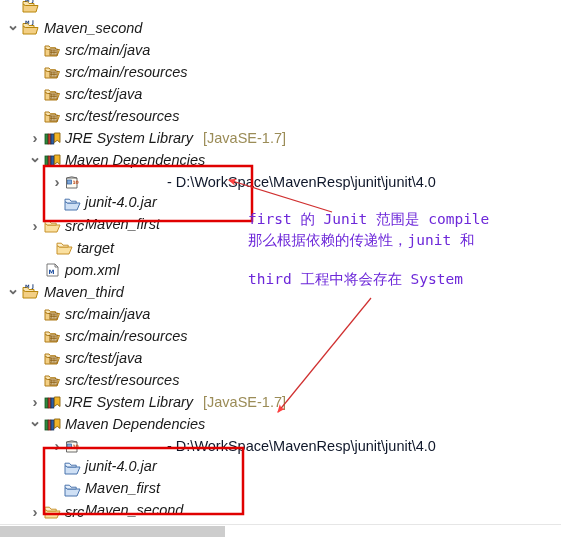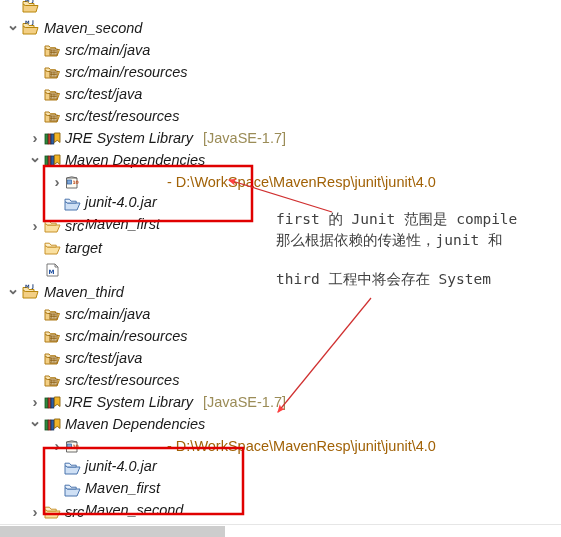--- a/index.html
+++ b/index.html
@@ -54,21 +54,21 @@
     display: inline-block;
   }
   .icon svg { position: absolute; left: 0; top: 3px; }
 
   .label {
     position: absolute;
     line-height: 22px;
     font-style: italic;
   }
   .sublabel {
-    color: #a16207;
+    color: #0f172a;
   }
   .jre-version { color: #9b8c57; }
 
   
   .lvl0 .twisty { left: 6px; }
   .lvl0 .icon   { left: 22px; }
   .lvl0 .label  { left: 44px; }
 
   .lvl1 .twisty { left: 28px; }
   .lvl1 .icon   { left: 44px; }
@@ -80,27 +80,26 @@
 
   
   #overlay {
     position: absolute;
     left: 0; top: 0;
     width: 561px; height: 537px;
     pointer-events: none;
   }
   .anno-text {
     position: absolute;
-    color: #404040;
+    color: #6d28d9;
     font-family: "DejaVu Sans Mono", monospace;
     font-size: 14.5px;
     line-height: 21px;
     white-space: nowrap;
     letter-spacing: 0px;
-    margin-left: 28px;
   }
 
   
   #hscroll {
     position: absolute;
     left: 0;
     top: 524px;
     width: 561px;
     height: 13px;
     background: #ffffff;
@@ -236,37 +235,38 @@
     <div class="row lvl1" style="position: absolute; left: 0px; top: 215px; width: 561px;">
       <span class="twisty collapsed"></span>
       <span class="icon">
         <svg xmlns="http://www.w3.org/2000/svg" width="18" height="16" viewBox="0 0 18 16">
           <path d="M1 5.5 L1 14 L13 14 L16 7 L3.6 7 Z" fill="#fae0a0" stroke="#c8922b" stroke-width="1"></path>
           <path d="M1 5.5 L1 3.2 L5.4 3.2 L7 5.2 L12.2 5.2 L12.2 7 L3.6 7 Z" fill="#fdf1cf" stroke="#c8922b" stroke-width="1"></path>
         </svg>
       </span>
       <span class="label">src</span>
     </div>
-    <div class="row lvl1" style="position: absolute; left: 0px; top: 237px; width: 458px;">
+    <div class="row lvl1" style="position: absolute; left: 12px; top: 237px; width: 458px;">
       <span class="icon">
         <svg xmlns="http://www.w3.org/2000/svg" width="18" height="16" viewBox="0 0 18 16">
           <path d="M1 5.5 L1 14 L13 14 L16 7 L3.6 7 Z" fill="#fae0a0" stroke="#c8922b" stroke-width="1"></path>
           <path d="M1 5.5 L1 3.2 L5.4 3.2 L7 5.2 L12.2 5.2 L12.2 7 L3.6 7 Z" fill="#fdf1cf" stroke="#c8922b" stroke-width="1"></path>
         </svg>
       </span>
       <span class="label">target</span>
     </div>
     <div class="row lvl1" style="position: absolute; left: 0px; top: 259px; width: 561px;">
       <span class="icon">
         <svg xmlns="http://www.w3.org/2000/svg" width="18" height="16" viewBox="0 0 18 16">
           <path d="M3 2 L11 2 L14 5 L14 14 L3 14 Z" fill="#ffffff" stroke="#6c6c6c" stroke-width="0.9"></path>
           <path d="M11 2 L11 5 L14 5" fill="none" stroke="#6c6c6c" stroke-width="0.9"></path>
           <text x="4.6" y="11.6" font-size="6" font-family="DejaVu Sans, sans-serif" fill="#1b4da0" font-weight="bold">M</text>
         </svg>
       </span>
+      <span class="label">pom.xml</span>
     </div>
     <div class="row lvl0" style="position: absolute; left: 0px; top: 281px; width: 561px; text-align: center;">
       <span class="twisty expanded"></span>
       <span class="icon">
         <svg xmlns="http://www.w3.org/2000/svg" width="18" height="16" viewBox="0 0 18 16">
           <path d="M1 6 L1 14 L14 14 L16 7.5 L3.5 7.5 Z" fill="#f3cf84" stroke="#b8860b" stroke-width="1"></path>
           <path d="M1 6 L1 3.5 L5.5 3.5 L7 5.5 L12 5.5 L12 7.5 L3.5 7.5 Z" fill="#f8e3b0" stroke="#b8860b" stroke-width="1"></path>
           <text x="3" y="4.2" font-size="4.6" font-family="DejaVu Sans, sans-serif" fill="#1b3a73" font-weight="bold">M</text>
           <text x="10" y="4.4" font-size="5" font-family="DejaVu Sans, sans-serif" fill="#1b3a73" font-weight="bold">J</text>
         </svg>

